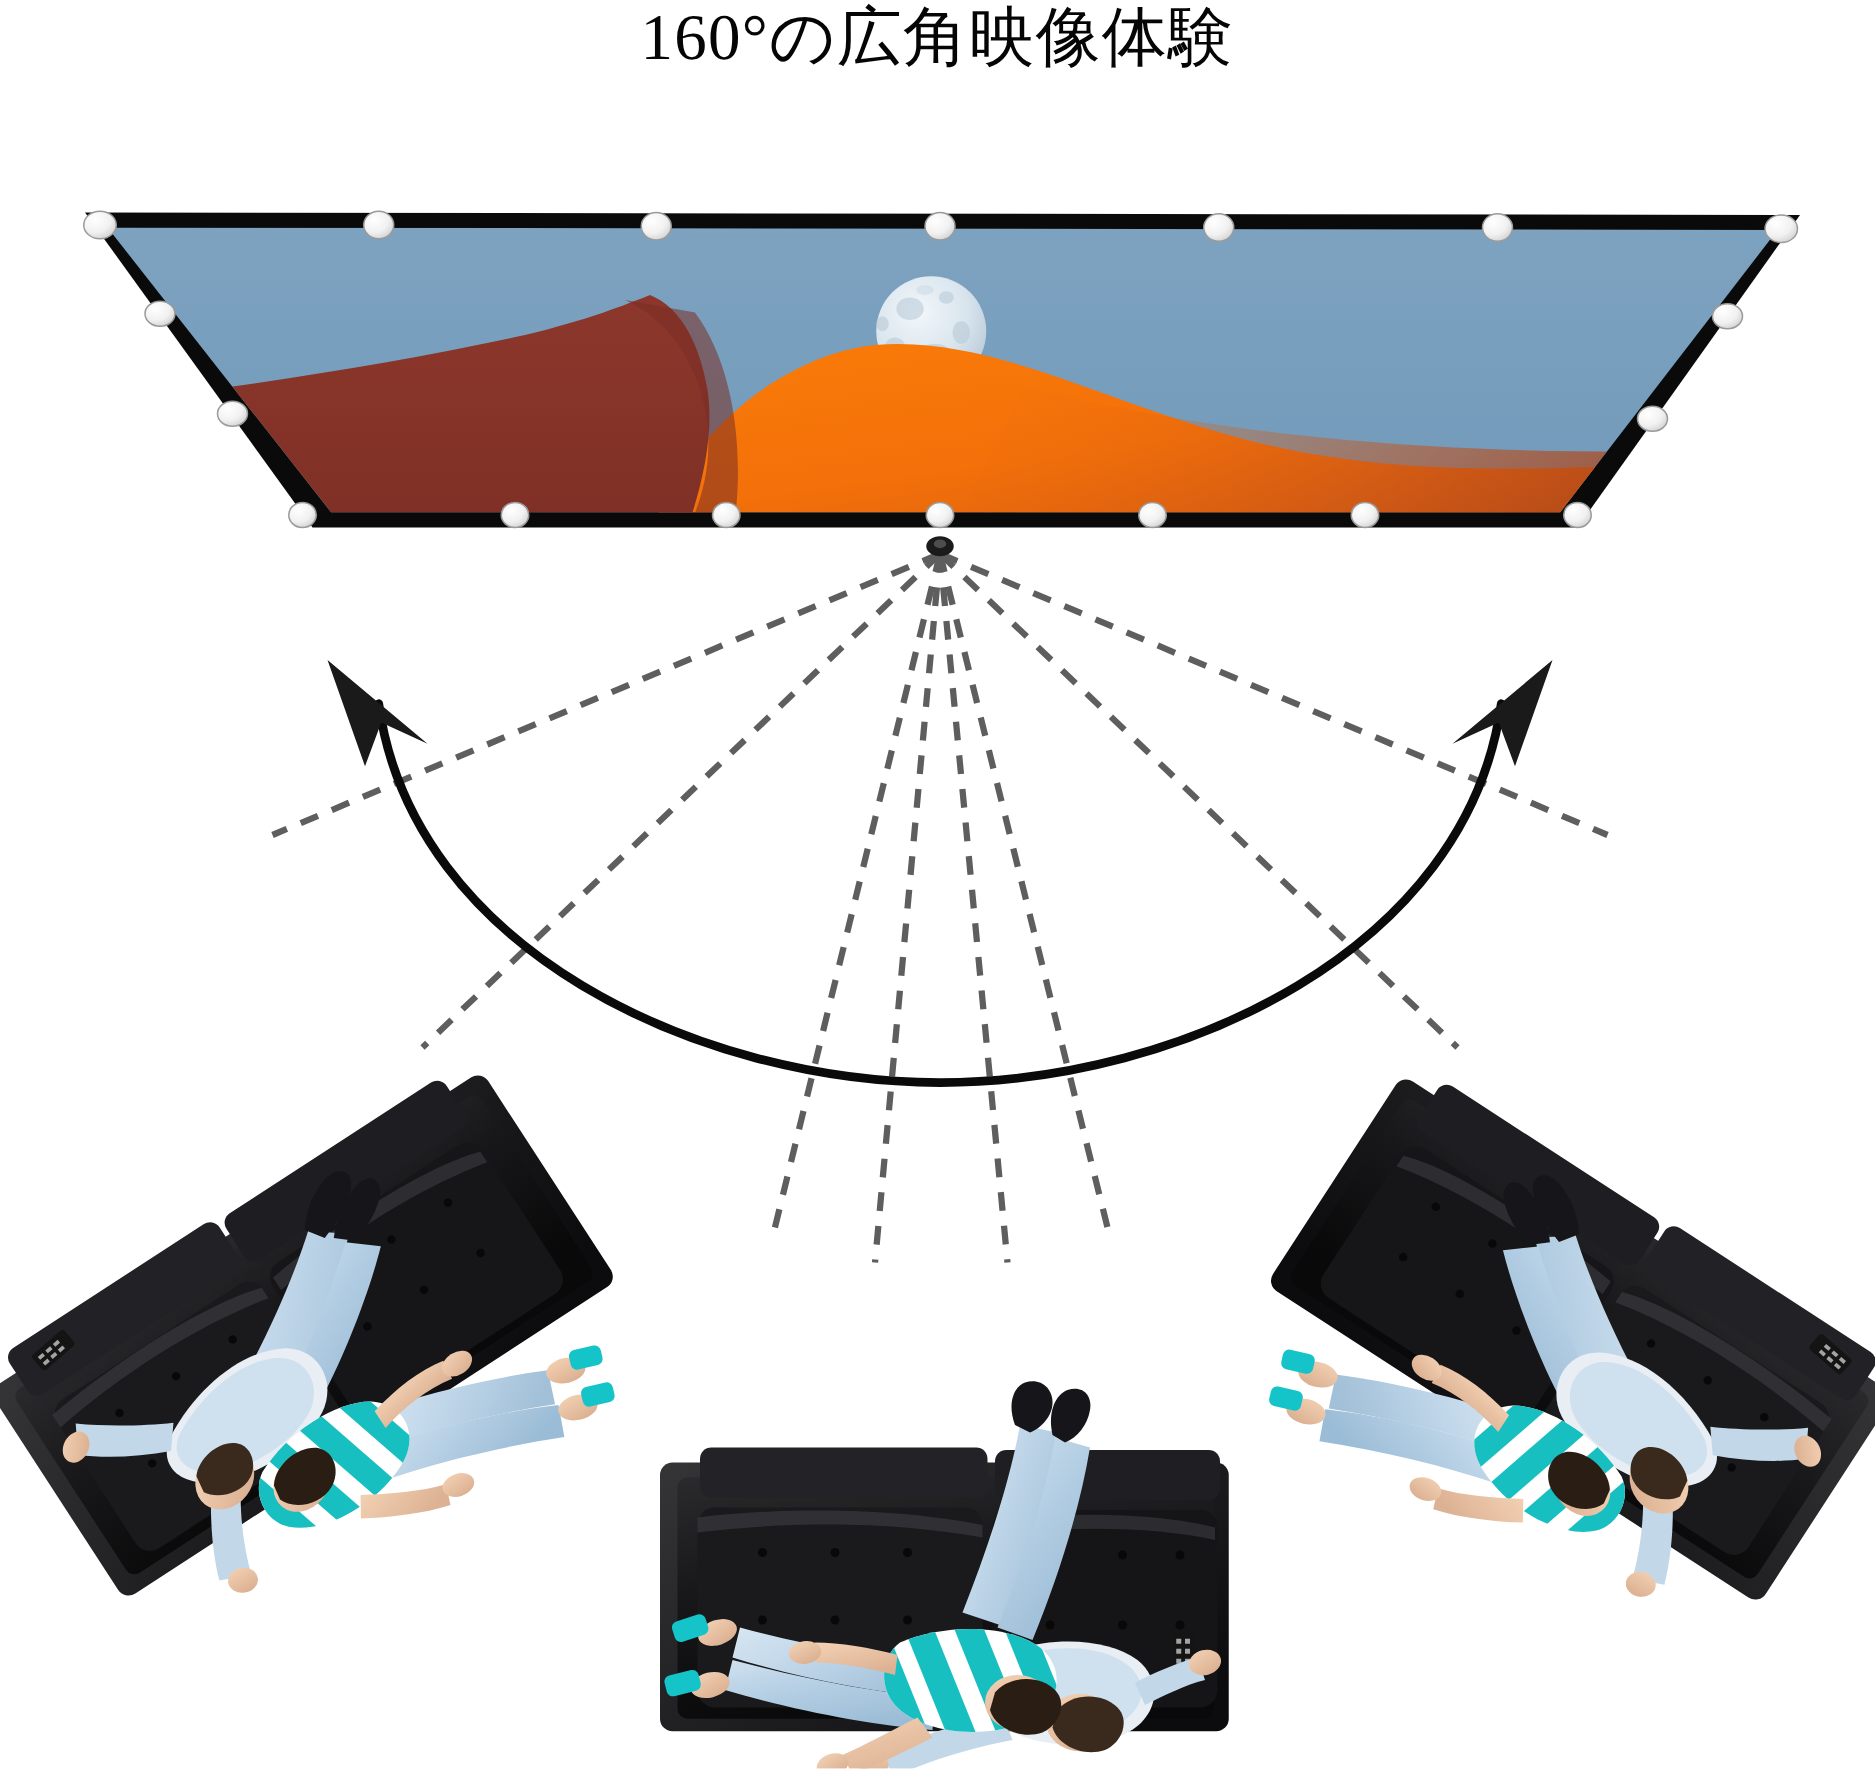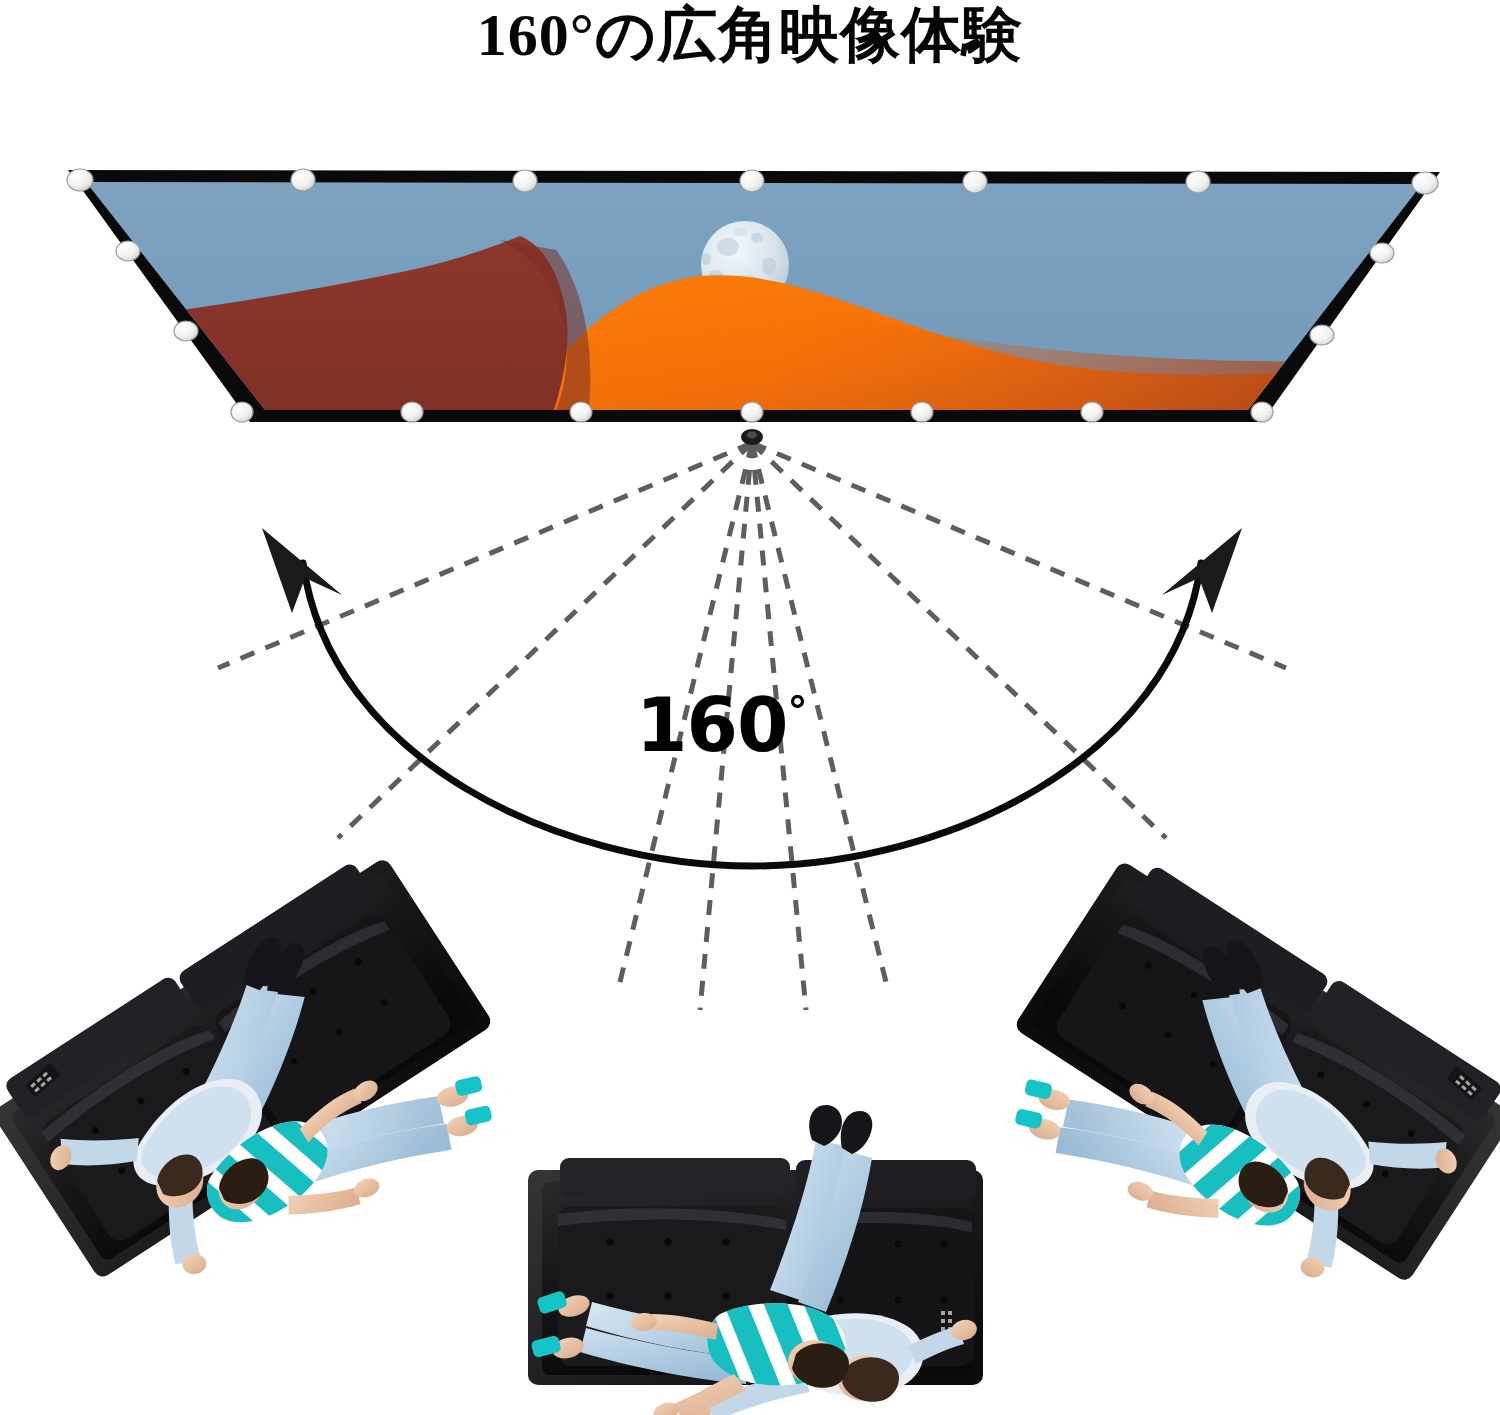--- a/index.html
+++ b/index.html
@@ -19,22 +19,22 @@
   }
 
   
   #title {
     position: absolute;
     left: 0;
     top: 4px;
     width: 1500px;
     text-align: center;
     font-family: "Liberation Serif", "DejaVu Serif", serif;
-    font-size: 60px;
-    font-weight: 700;
+    font-size: 52px;
+    font-weight: 400;
     color: #050505;
     letter-spacing: 1px;
     line-height: 1.05;
     white-space: nowrap;
   }
 
   
   #stage {
     position: absolute;
     left: 0;
@@ -495,17 +495,14 @@
         <path d="M 214,264 C 194,274 172,286 154,294 L 162,310 C 182,302 206,290 226,280 Z" fill="url(#gSkin)"></path>
         <ellipse cx="146" cy="302" rx="13" ry="9" fill="url(#gSkin)" transform="rotate(-18 146 302)"></ellipse>
 
         <ellipse cx="294" cy="252" rx="26" ry="22" fill="url(#gSkin)"></ellipse>
         <path d="M 276,244 C 288,230 312,230 324,242 C 334,252 328,270 314,276 C 296,282 276,272 272,258 Z" fill="#2a1d14"></path>
       </g>
     </g>
 
   </svg>
 
-  <div id="angle-label">
-    <span>160</span><span class="deg">°</span>
-  </div>
 
 </div>
 
 </body></html>

